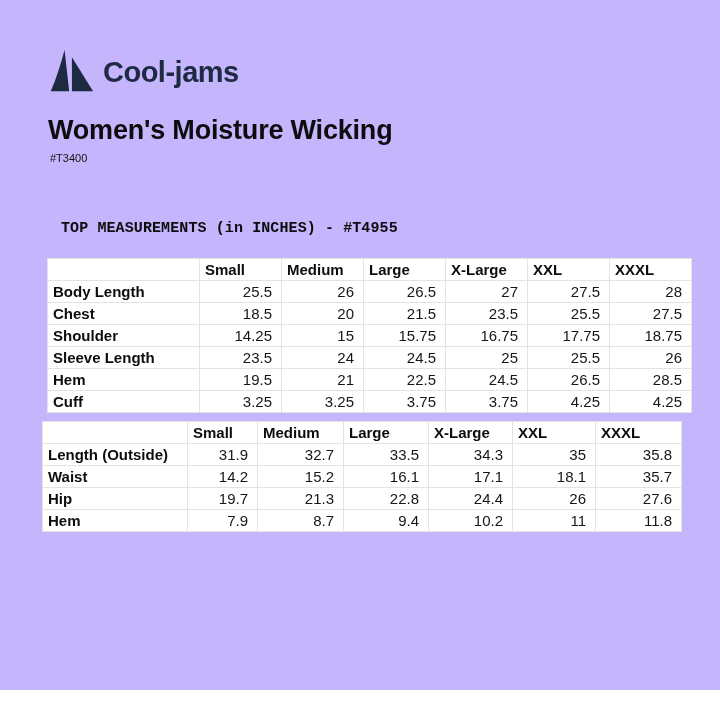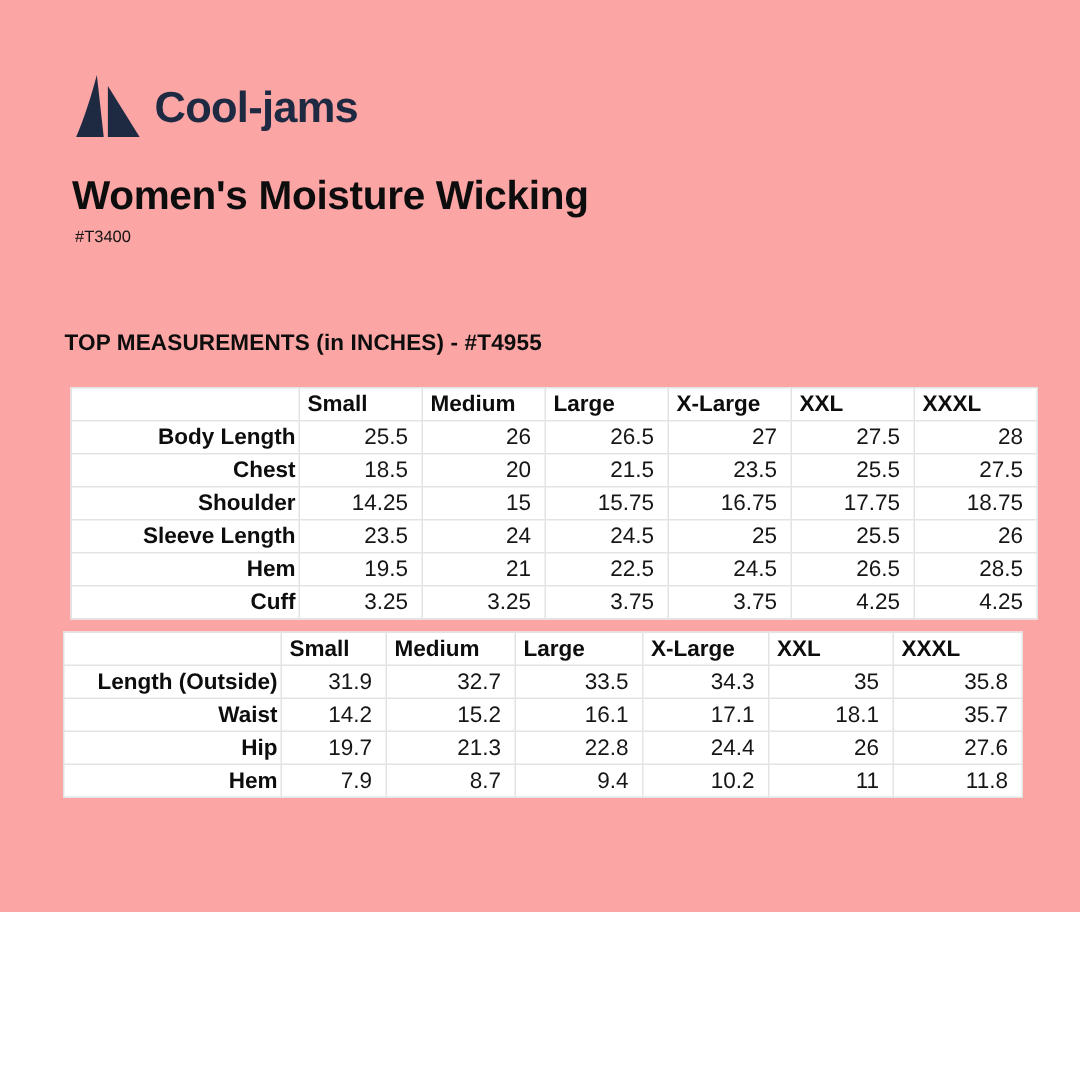--- a/index.html
+++ b/index.html
@@ -1,43 +1,43 @@
 <!DOCTYPE html>
 <html><head>
 <meta charset="utf-8">
 <style>
   * { margin:0; padding:0; box-sizing:border-box; }
   html,body { background:#ffffff; }
   .page {
-    width:720px; height:608px; background:#fca5a5; overflow:hidden;
+    width:720px; height:690px; background:#c4b5fd; overflow:hidden;
     font-family:"Liberation Sans","DejaVu Sans",sans-serif;
     color:#111111; padding:48px 28px 0 40px;
   }
   
   .logo-row { display:flex; align-items:center; gap:9px; height:48px; margin-left:8px; }
   .logo-row svg { display:block; }
   .brand-name { font-size:29px; font-weight:700; color:#1e2942; letter-spacing:-0.5px; }
   
   .product-title { margin:18px 0 0 8px; font-size:27px; font-weight:700; line-height:1.22; color:#0d0d0d; letter-spacing:-0.2px; }
   .product-title span { display:block; }
   .product-sku { margin:5px 0 0 10px; font-size:11px; font-weight:500; color:#141414; }
   
   .section-title { font-size:15px; font-weight:700; color:#0d0d0d; letter-spacing:0.1px; }
-  .section-top .section-title { margin:56px 0 0 3px; }
+  .section-top .section-title { margin:56px 0 0 21px;font-family:Liberation Mono, monospace; }
   .section-bottom .section-title { margin:30px 0 0 10px; }
   
   table.size-table { border-collapse:collapse; table-layout:fixed; background:#ffffff; }
   table.tbl0 { margin:21px 0 0 7px; }
   table.tbl1 { margin:8px 0 0 2px; }
   .size-table th, .size-table td {
     border:1px solid #e3e3e3; height:22px; font-size:15px;
     white-space:nowrap; overflow:hidden; vertical-align:middle;
   }
   .size-table thead th { text-align:left; font-weight:700; padding:0 2px 0 5px; color:#0d0d0d; }
-  .size-table tbody th { text-align:right; font-weight:700; padding:0 2px 0 5px; color:#0d0d0d; }
+  .size-table tbody th { text-align:left; font-weight:700; padding:0 2px 0 5px; color:#0d0d0d; }
   .size-table td { text-align:right; font-weight:400; padding:0 9px 0 2px; color:#161616; }
   
   .size-table col { width:82px; }
   .tbl0 col.c0 { width:152px; }
   .tbl1 col.c0 { width:145px; }
   .tbl1 col.c1 { width:70px; }
   .tbl1 col.c2 { width:86px; }
   .tbl1 col.c3 { width:85px; }
   .tbl1 col.c4 { width:84px; }
   .tbl1 col.c5 { width:83px; }

